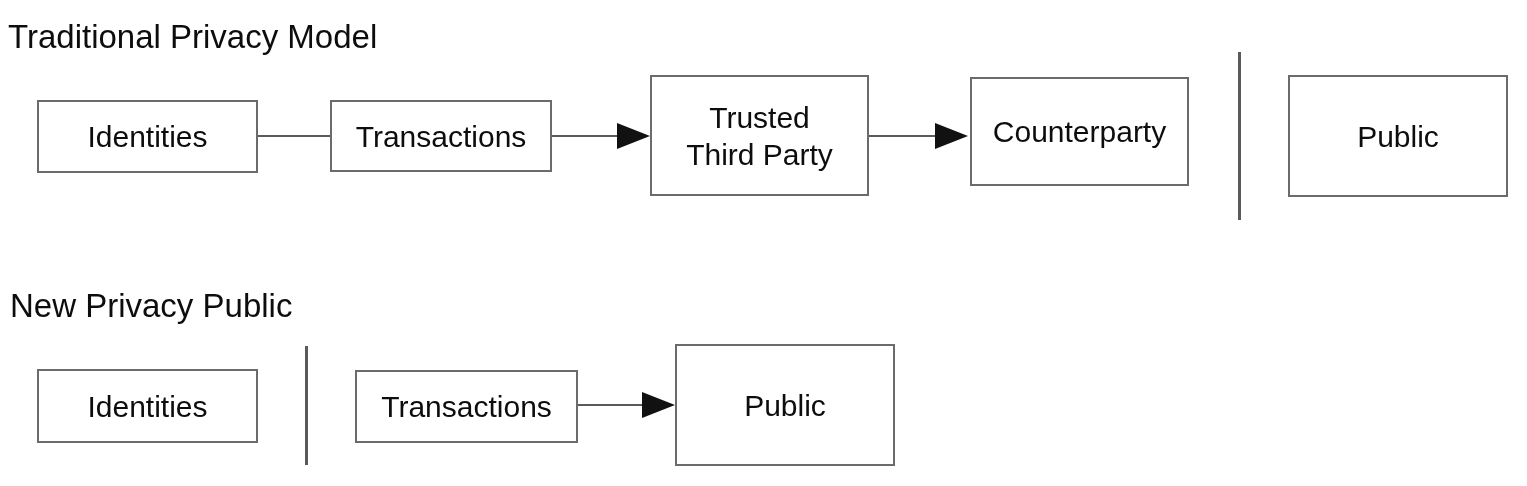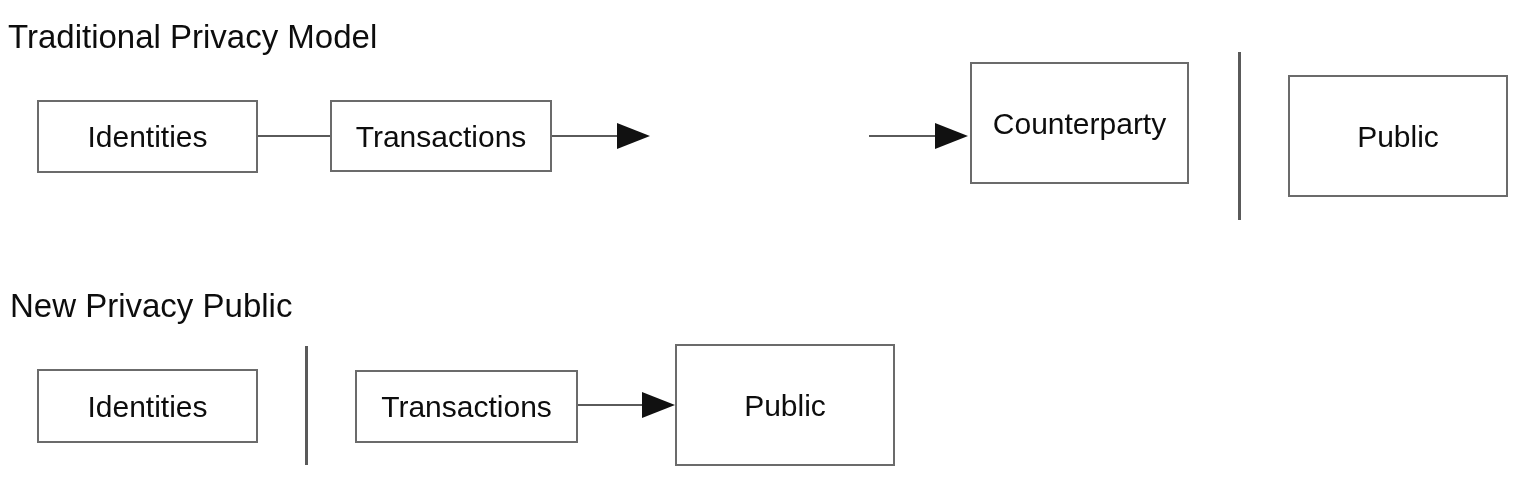--- a/index.html
+++ b/index.html
@@ -88,27 +88,31 @@
 
   <div class="box" style="left:330px; top:100px; width:222px; height:72px;">
     <span class="box-label">Transactions</span>
   </div>
 
   <div class="arrow" style="left:552px; top:123px; width:98px;">
     <div class="arrow-shaft"></div>
     <div class="arrow-head"></div>
   </div>
 
+  <div class="box" style="left:650px; top:75px; width:219px; height:121px;">
+    <span class="box-label">Trusted
+Third Party</span>
+  </div>
 
   <div class="arrow" style="left:869px; top:123px; width:99px;">
     <div class="arrow-shaft"></div>
     <div class="arrow-head"></div>
   </div>
 
-  <div class="box" style="left:970px; top:62px; width:219px; height:122px;">
+  <div class="box" style="left:970px; top:77px; width:219px; height:109px;">
     <span class="box-label">Counterparty</span>
   </div>
 
   <div class="vdivider" style="left:1238px; top:52px; height:168px;"></div>
 
   <div class="box" style="left:1288px; top:75px; width:220px; height:122px;">
     <span class="box-label">Public</span>
   </div>
 
   <div class="section-title" style="left:10px; top:287px;">New Privacy Public</div>

